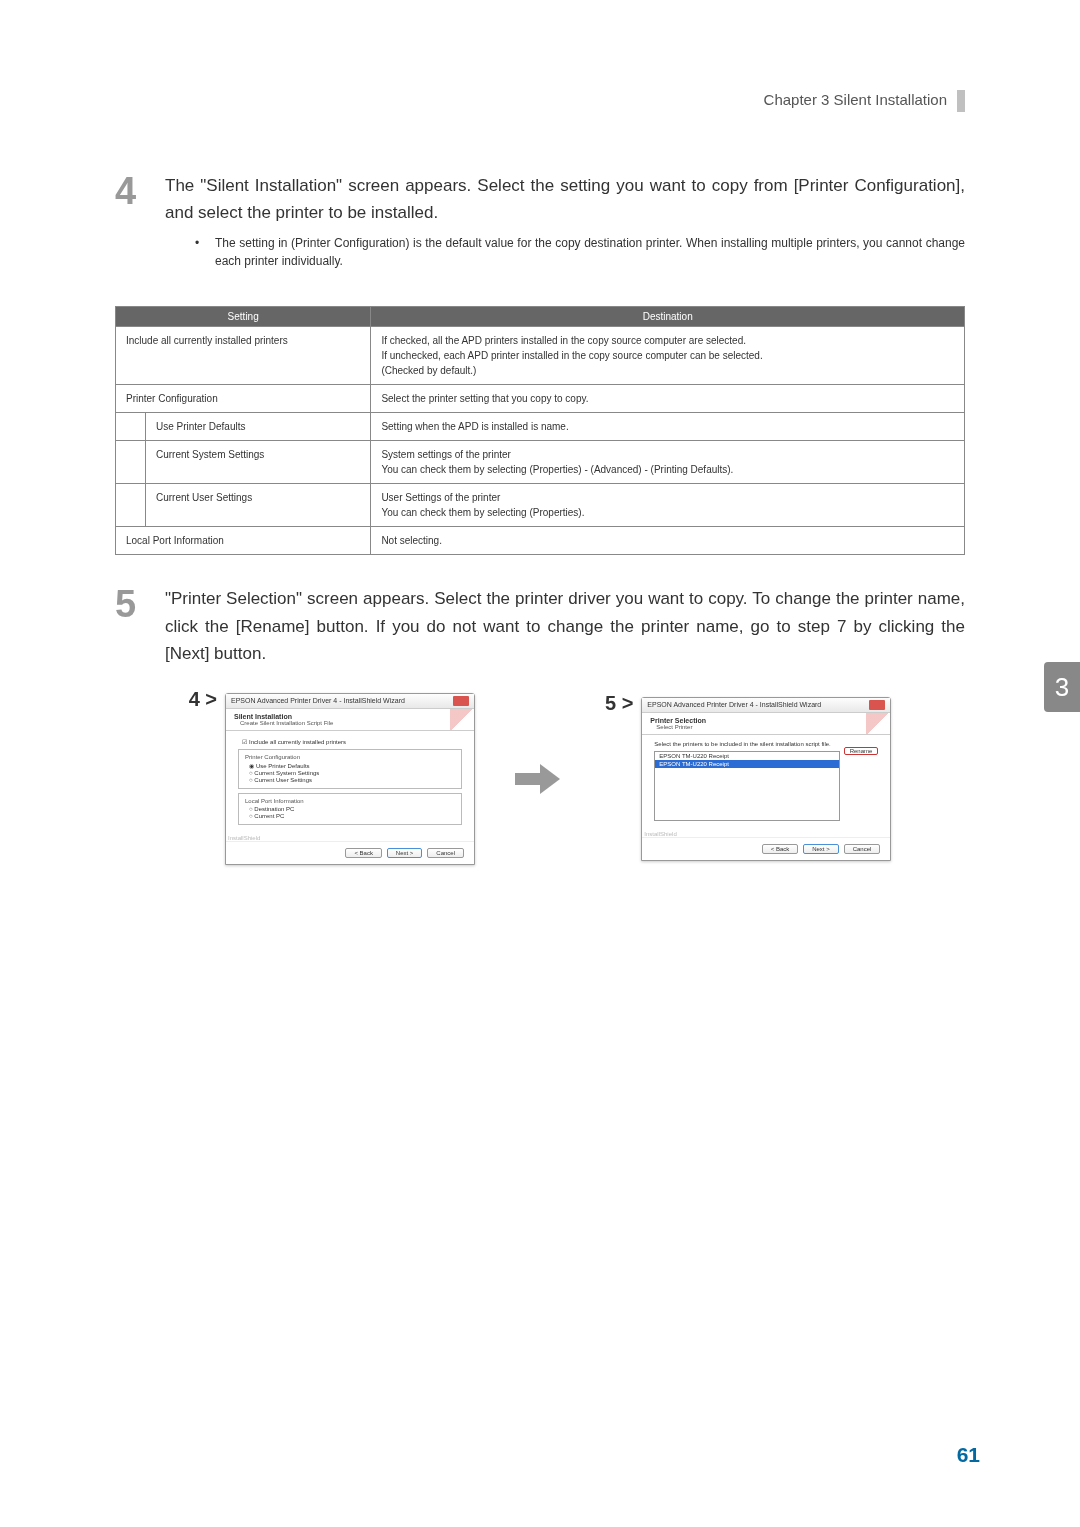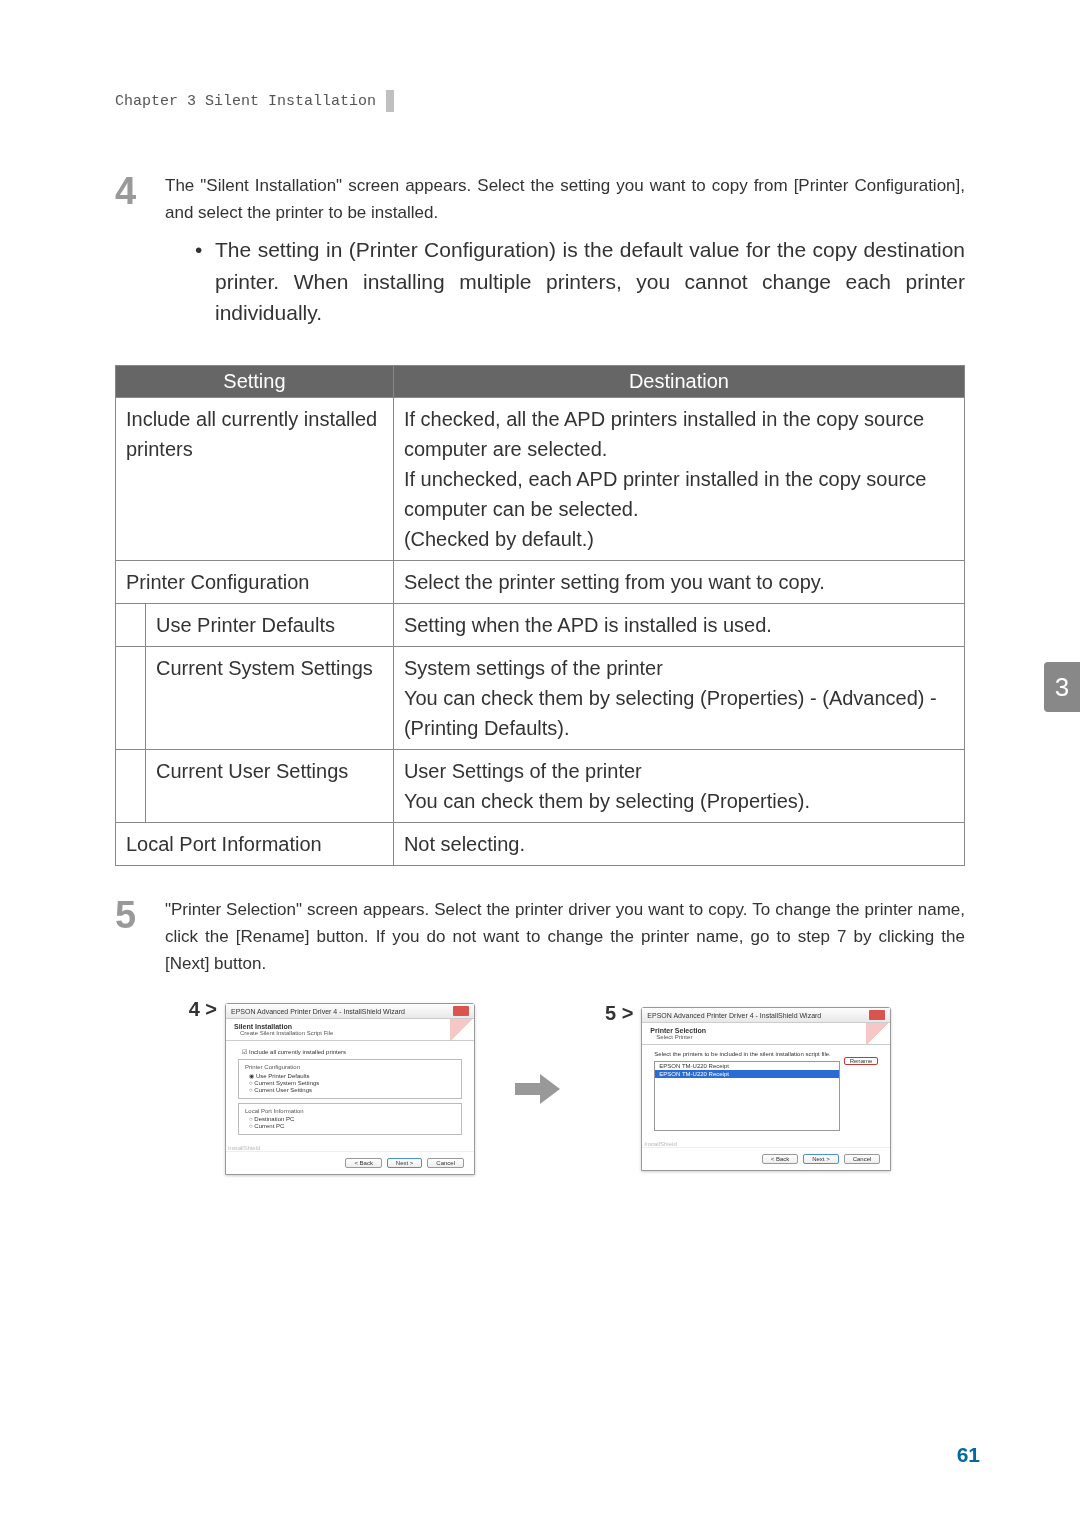--- a/index.html
+++ b/index.html
@@ -12,25 +12,25 @@
       height: 1527px;
       background: #ffffff;
       font-family: "Helvetica Neue", Arial, sans-serif;
       color: #333;
       position: relative;
     }
     .page-content {
       padding: 90px 115px 40px 115px;
     }
     .chapter-header {
+      text-align: right;
       font-size: 15px;
       color: #555;
       margin-bottom: 60px;
       position: relative;
-      font-family: Liberation Mono, monospace;
     }
     .chapter-header::after {
       content: "";
       display: inline-block;
       width: 8px;
       height: 22px;
       background: #c0c0c0;
       margin-left: 10px;
       vertical-align: middle;
     }
@@ -58,35 +58,35 @@
     }
     .bullets {
       list-style: none;
       padding-left: 30px;
       margin-top: 8px;
       margin-bottom: 12px;
     }
     .bullets li {
       position: relative;
       padding-left: 20px;
-      font-size: 21px;
+      font-size: 12px;
       line-height: 1.5;
       margin-bottom: 4px;
     }
     .bullets li::before {
       content: "•";
       position: absolute;
       left: 0;
       color: #333;
     }
     table.settings {
       width: 100%;
       border-collapse: collapse;
       margin: 24px 0 30px 0;
-      font-size: 20px;
+      font-size: 10px;
     }
     table.settings th {
       background: #666;
       color: #fff;
       font-weight: normal;
       padding: 4px 8px;
       border: 1px solid #888;
       text-align: center;
     }
     table.settings td {
@@ -304,26 +304,26 @@
         <th>Destination</th>
       </tr>
     </thead>
     <tbody id="table-body">
         <tr>
           <td colspan="2">Include all currently installed printers</td>
           <td>If checked, all the APD printers installed in the copy source computer are selected.<br>If unchecked, each APD printer installed in the copy source computer can be selected.<br>(Checked by default.)</td>
         </tr>
         <tr>
           <td colspan="2">Printer Configuration</td>
-          <td>Select the printer setting from you want to copy.</td>
+          <td>Select the printer setting that you copy to copy.</td>
         </tr>
         <tr>
           <td style="border-right: none; width: 30px;"></td>
           <td>Use Printer Defaults</td>
-          <td>Setting when the APD is installed is used.</td>
+          <td>Setting when the APD is installed is name.</td>
         </tr>
         <tr>
           <td style="border-right: none; width: 30px;"></td>
           <td>Current System Settings</td>
           <td>System settings of the printer<br>You can check them by selecting (Properties) - (Advanced) - (Printing Defaults).</td>
         </tr>
         <tr>
           <td style="border-right: none; width: 30px;"></td>
           <td>Current User Settings</td>
           <td>User Settings of the printer<br>You can check them by selecting (Properties).</td>

